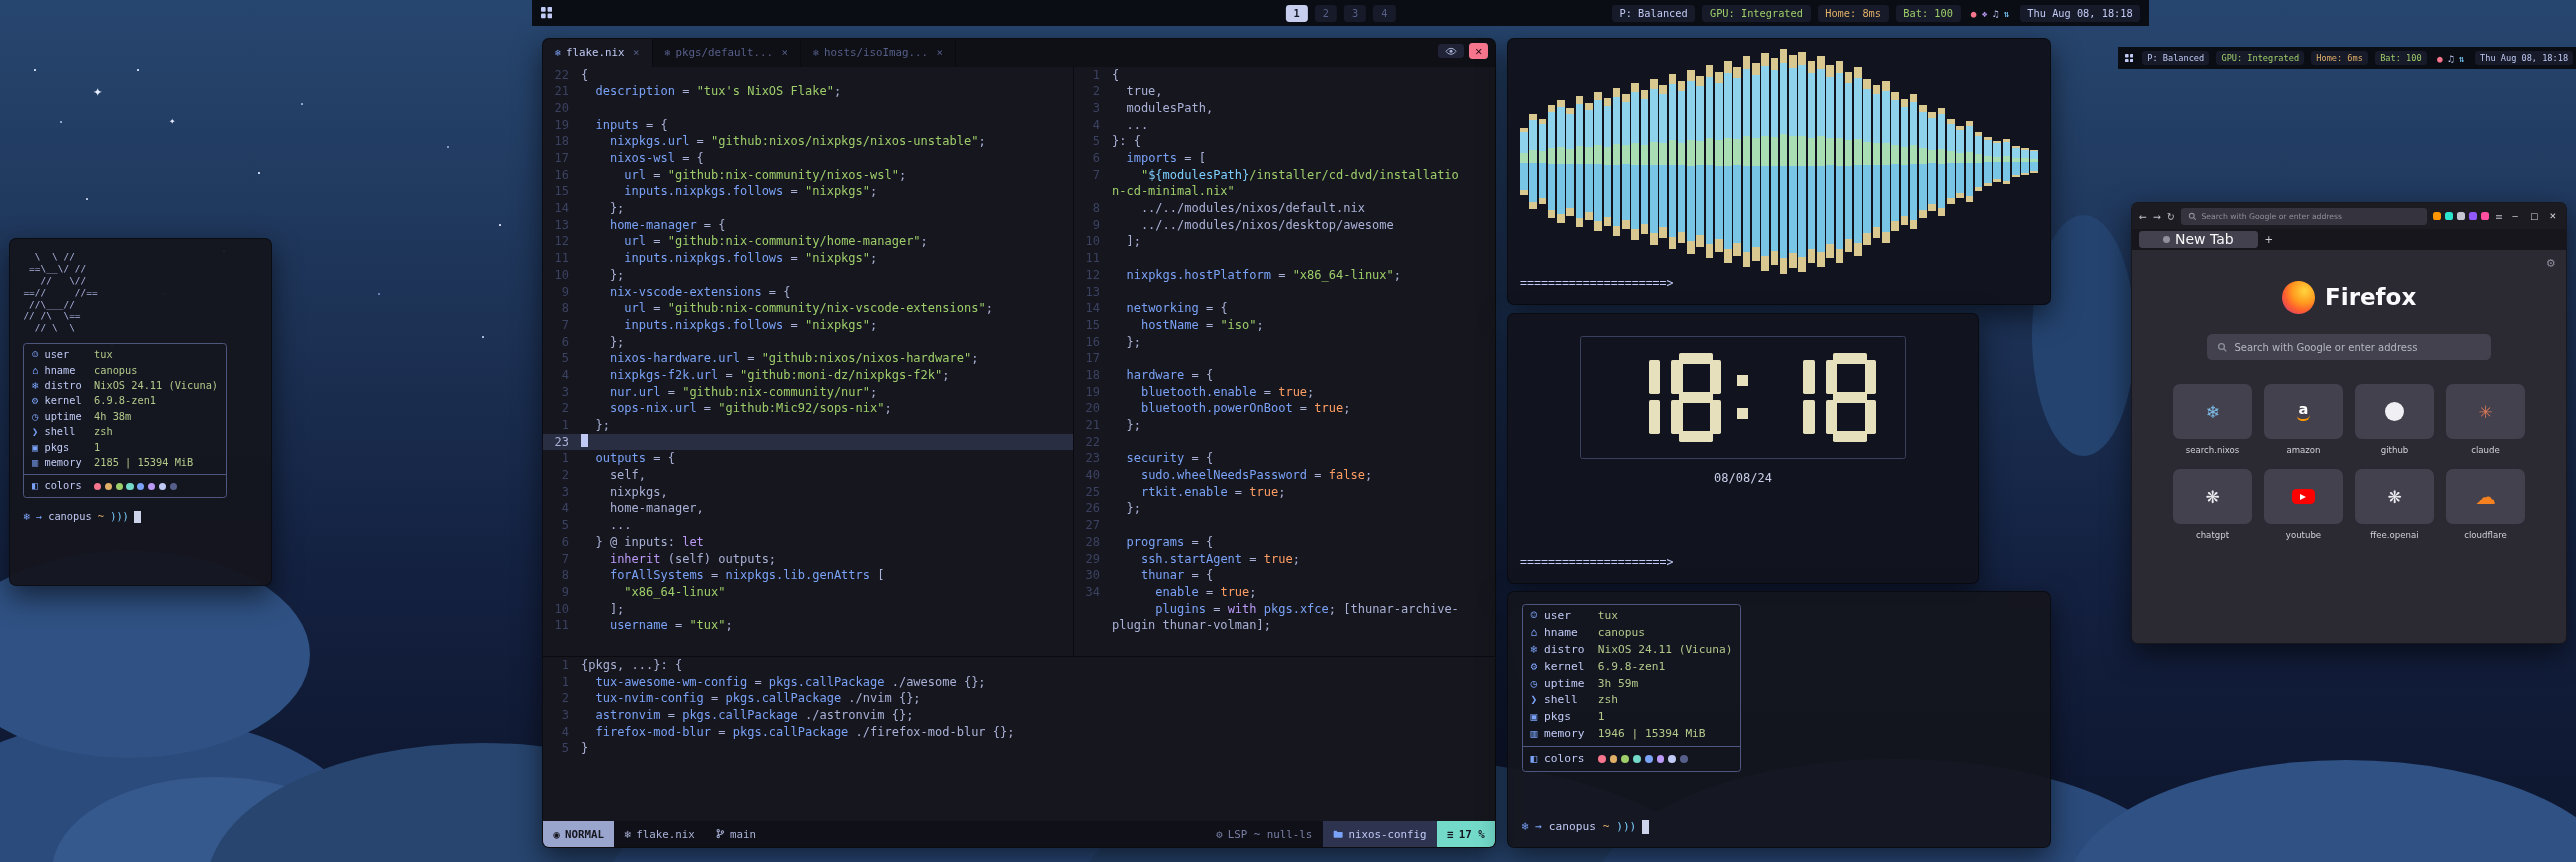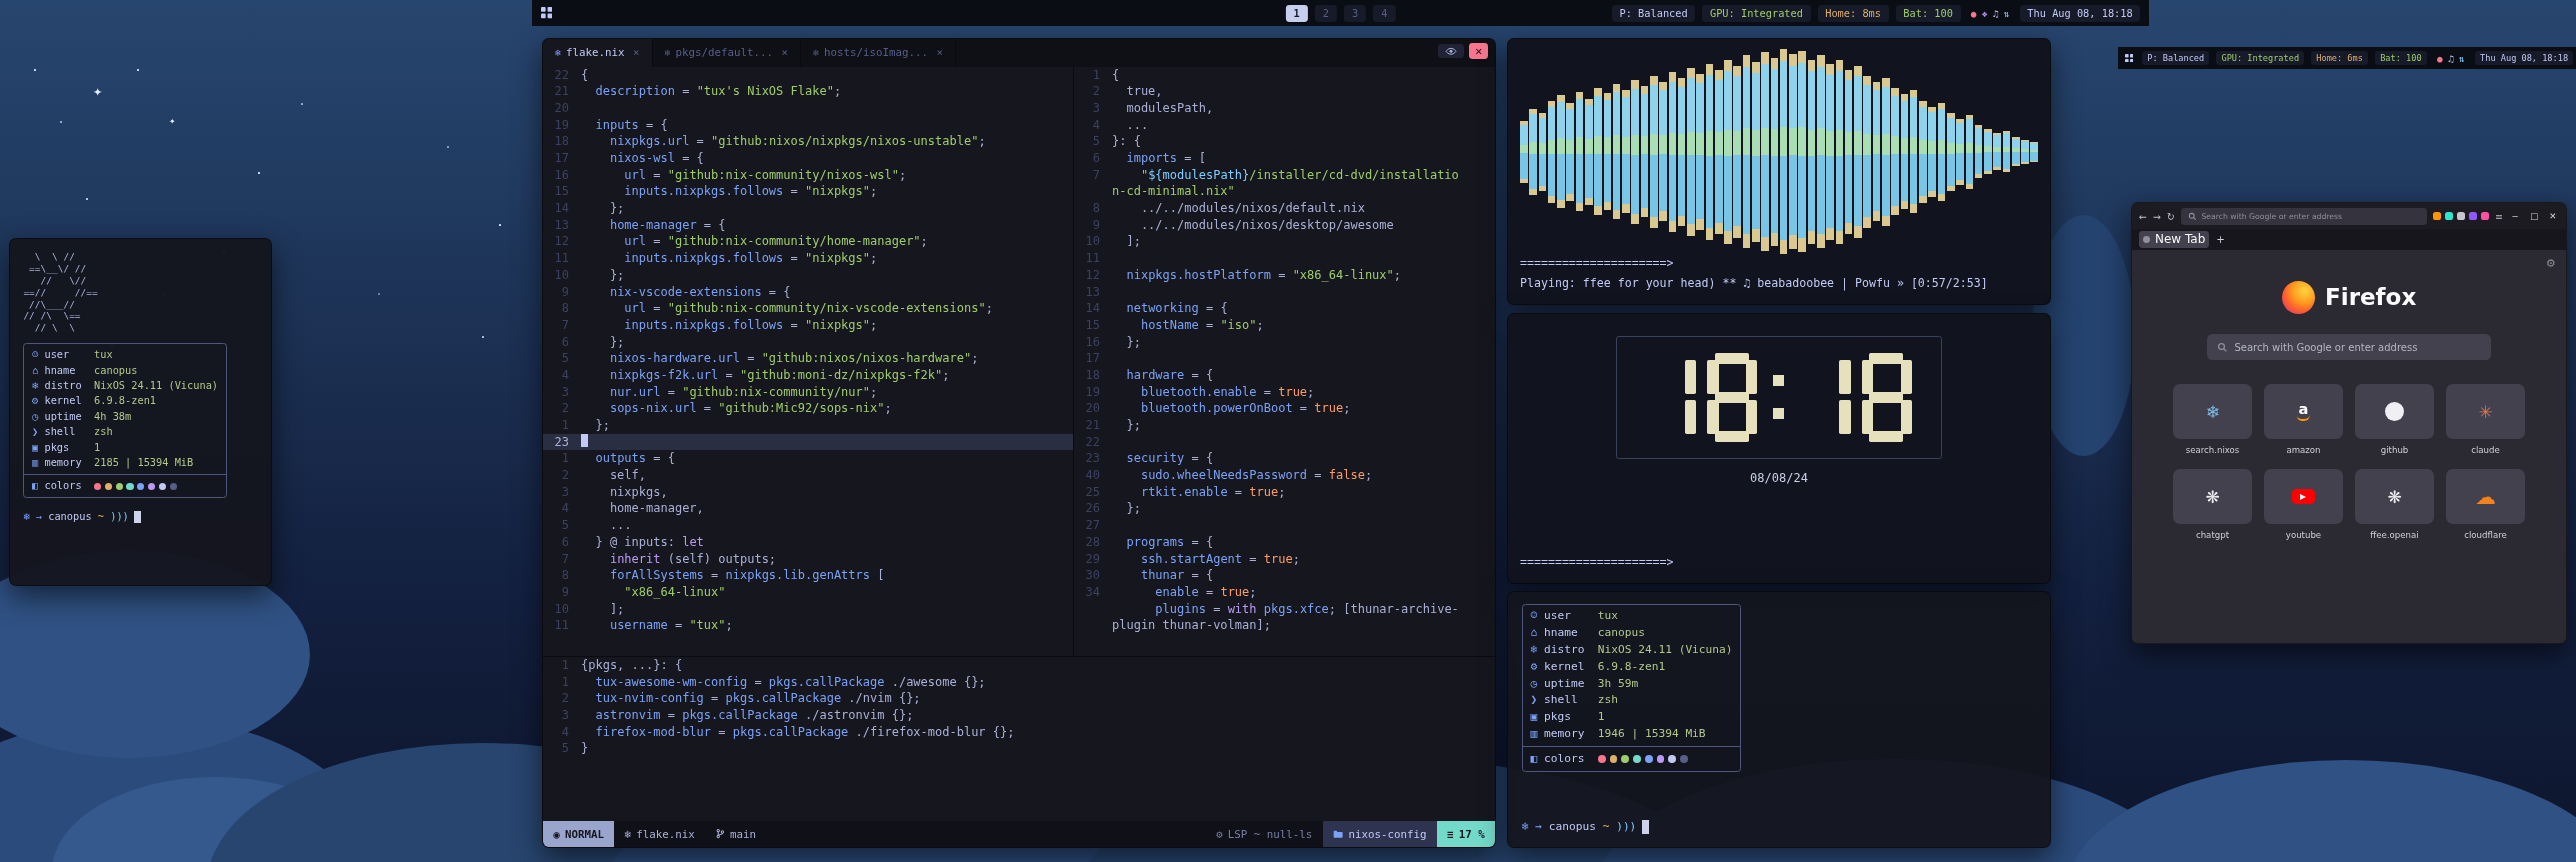--- a/index.html
+++ b/index.html
@@ -89,21 +89,21 @@
   .seg-proj{background:#2e3350;color:#c0caf5}
   .seg-proj svg{color:#7aa2f7}
   .seg-pct{background:#73daca;color:#14151f;font-weight:bold}
   
   .vis{left:1507px;top:38px;width:544px;height:267px;background:#11141f;display:flex;flex-direction:column;padding:10.3px 12px}
   .wave{flex:1;display:flex;align-items:center;gap:1.7px;min-height:0}
   .vbar{flex:1;background:linear-gradient(180deg,#d9c88f 0%,#d9c88f 6%,#8fd2ec 6%,#8fd2ec 38%,
         #a9ddb4 38%,#a9ddb4 52%,#79c5e5 52%,#79c5e5 93%,#d9c88f 93%,#d9c88f 100%)}
   .vis-sep,.vis-playing{font:11.6px "DejaVu Sans Mono",monospace;color:#c0caf5;line-height:1.7;white-space:pre}
   
-  .clockwin{left:1507px;top:313px;width:544px;height:271px;background:#11141f;display:flex;
+  .clockwin{left:1507px;top:313px;width:472px;height:271px;background:#11141f;display:flex;
             flex-direction:column;align-items:center;padding:10.3px 12px}
   .timebox{margin-top:12px;border:0.9px solid #3a415e;border-radius:2.6px;padding:15.5px 29px;display:flex;gap:11.2px;align-items:center}
   .digit{position:relative;width:50px;height:90px}
   .sg{position:absolute;background:#e7e0bd;border-radius:1.7px}
   .sg-a{left:7.7px;top:0;width:34px;height:11.2px}
   .sg-g{left:7.7px;top:39px;width:34px;height:11.2px}
   .sg-d{left:7.7px;top:78px;width:34px;height:11.2px}
   .sg-f{left:0;top:7.7px;width:11.2px;height:34px}
   .sg-b{right:0;top:7.7px;width:11.2px;height:34px}
   .sg-e{left:0;top:47px;width:11.2px;height:34px}
@@ -118,21 +118,21 @@
   .ffx-toolbar{height:26px;flex:none;background:#1c1b22;display:flex;align-items:center;padding:0 6.9px;gap:6px}
   .nav{color:#bfbfc9;font-size:9.5px}
   .urlbar{flex:1;height:17px;background:#35343e;border-radius:3.4px;display:flex;align-items:center;
           padding:0 6.9px;gap:5.2px;color:#8f8f9d;font-size:7.7px;overflow:hidden;white-space:nowrap}
   .mag{display:flex;align-items:center;color:#8f8f9d}
   .ext-wrap{display:flex;gap:4.3px;align-items:center}
   .ext{width:7.7px;height:7.7px;border-radius:2.6px}
   .wc{color:#d0d0d8;font-size:8.6px;padding:0 2.6px}
   .ffx-tabs{height:20.7px;flex:none;background:#17161d;display:flex;align-items:center;padding:0 6.9px;gap:6.9px}
   .ffx-tab{height:16.4px;background:#42414d;border-radius:3.4px;display:flex;align-items:center;gap:5.2px;
-           padding:0 4px;color:#f9f9fa;font-size:12px}
+           padding:0 24px;color:#f9f9fa;font-size:14px}
   .favicon{width:6.9px;height:6.9px;border-radius:50%;background:#8f8f9d}
   .newtab-plus{color:#cfcfd8;font-size:10.3px}
   .ffx-content{flex:1;position:relative;display:flex;flex-direction:column;align-items:center;background:#2b2a33}
   .gear{position:absolute;right:10.3px;top:7.7px;color:#8f8f9d;font-size:11.2px}
   .logo-row{margin-top:31px;display:flex;align-items:center;gap:10.3px}
   .ffx-logo{width:33px;height:33px;border-radius:50%;
             background:radial-gradient(circle at 68% 30%,#ffd53d 0%,#ff9a1f 38%,#ff5f2e 62%,#c22e8a 100%)}
   .ffx-word{color:#fbfbfe;font:600 23px "DejaVu Sans",sans-serif}
   .ffx-search{margin-top:20.7px;width:284px;height:26px;background:#42414d;border-radius:5.2px;display:flex;
               align-items:center;padding:0 10.3px;gap:6.9px;color:#b6b6c3;font-size:10px}
@@ -451,21 +451,20 @@
         <div class="vbar" style="height: 36%;"></div>
         <div class="vbar" style="height: 26%;"></div>
         <div class="vbar" style="height: 22%;"></div>
         <div class="vbar" style="height: 18%;"></div>
         <div class="vbar" style="height: 20%;"></div>
         <div class="vbar" style="height: 14%;"></div>
         <div class="vbar" style="height: 12%;"></div>
         <div class="vbar" style="height: 10%;"></div>
       </div>
     <div class="vis-sep">=====================&gt;</div>
-    <div class="vis-playing">Playing: ffee for your head) ** ♫ beabadoobee | Powfu » [0:57/2:53]</div>
   </div>
 
   <div class="win clockwin">
     <div class="timebox">
         <div class="digit">
           <div class="sg sg-b"></div>
           <div class="sg sg-c"></div>
         </div>
         <div class="digit">
           <div class="sg sg-a"></div>

